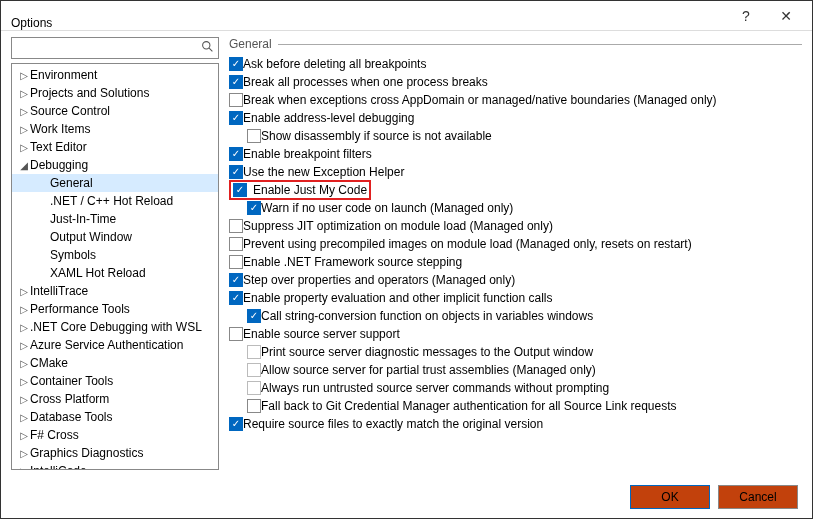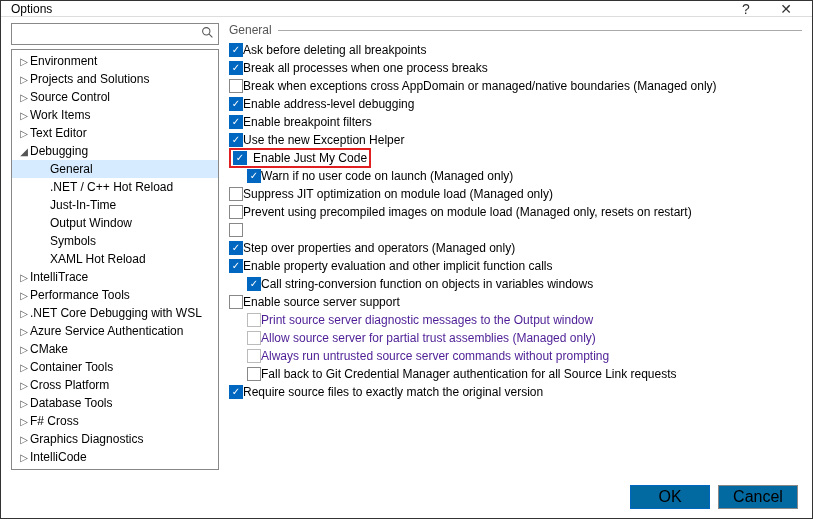--- a/index.html
+++ b/index.html
@@ -12,23 +12,23 @@
   }
   .dialog {
     width: 813px;
     height: 519px;
     border: 1px solid #333;
     display: flex;
     flex-direction: column;
     position: relative;
   }
   .titlebar {
-    height: 16px;
-    display: flex;
-    align-items: center;
+    height: 30px;
+    display: flex;
+    align-items: flex-end;
     padding: 0 6px 0 10px;
     border-bottom: 1px solid #ddd;
   }
   .titlebar .title { flex: 1; font-size: 12px; }
   .titlebar .tb-btn {
     width: 40px;
     height: 28px;
     display: flex;
     align-items: center;
     justify-content: center;
@@ -131,21 +131,21 @@
     line-height: 1;
     flex-shrink: 0;
   }
   .cb.checked {
     background: #0067c0;
     border-color: #0067c0;
     color: #fff;
   }
   .cb.checked::after { content: "✓"; }
   .opt-label { white-space: nowrap; }
-  .opt-row.disabled .opt-label { color: #4c1d95; }
+  .opt-row.disabled .opt-label { color: #000000; }
   .opt-row.disabled .cb { border-color: #bbb; }
   .highlight-box {
     border: 2px solid #e02020;
     padding: 1px 2px;
     margin: 1px 0;
     display: inline-flex;
     align-items: center;
     gap: 6px;
   }
   .footer {
@@ -153,25 +153,25 @@
     display: flex;
     align-items: center;
     justify-content: flex-end;
     gap: 8px;
     padding: 0 14px;
   }
   .btn {
     min-width: 80px;
     height: 24px;
     border: 1px solid #888;
-    background: #0369a1;
+    background: #c2410c;
     display: flex;
     align-items: center;
     justify-content: center;
-    font-size: 16px;
+    font-size: 12px;
     padding: 0 12px;
   }
   .btn.primary { border: 1px solid #0067c0; color: #000; }
   
   .options-scroll::-webkit-scrollbar { width: 14px; }
   .options-scroll::-webkit-scrollbar-thumb { background: #c2c2c2; }
   .options-scroll::-webkit-scrollbar-track { background: #f0f0f0; }
 </style>
 </head>
 <body>
@@ -305,20 +305,24 @@
             <span class="opt-label">Break all processes when one process breaks</span>
           </div>
           <div class="opt-row indent1">
             <span class="cb"></span>
             <span class="opt-label">Break when exceptions cross AppDomain or managed/native boundaries (Managed only)</span>
           </div>
           <div class="opt-row indent1">
             <span class="cb checked"></span>
             <span class="opt-label">Enable address-level debugging</span>
           </div>
+          <div class="opt-row indent2">
+            <span class="cb"></span>
+            <span class="opt-label">Show disassembly if source is not available</span>
+          </div>
           <div class="opt-row indent1">
             <span class="cb checked"></span>
             <span class="opt-label">Enable breakpoint filters</span>
           </div>
           <div class="opt-row indent1">
             <span class="cb checked"></span>
             <span class="opt-label">Use the new Exception Helper</span>
           </div>
           <div class="opt-row indent1">
             <span class="highlight-box">
@@ -333,20 +337,21 @@
           <div class="opt-row indent1">
             <span class="cb"></span>
             <span class="opt-label">Suppress JIT optimization on module load (Managed only)</span>
           </div>
           <div class="opt-row indent1">
             <span class="cb"></span>
             <span class="opt-label">Prevent using precompiled images on module load (Managed only, resets on restart)</span>
           </div>
           <div class="opt-row indent1">
             <span class="cb"></span>
+            <span class="opt-label">Enable .NET Framework source stepping</span>
           </div>
           <div class="opt-row indent1">
             <span class="cb checked"></span>
             <span class="opt-label">Step over properties and operators (Managed only)</span>
           </div>
           <div class="opt-row indent1">
             <span class="cb checked"></span>
             <span class="opt-label">Enable property evaluation and other implicit function calls</span>
           </div>
           <div class="opt-row indent2">

